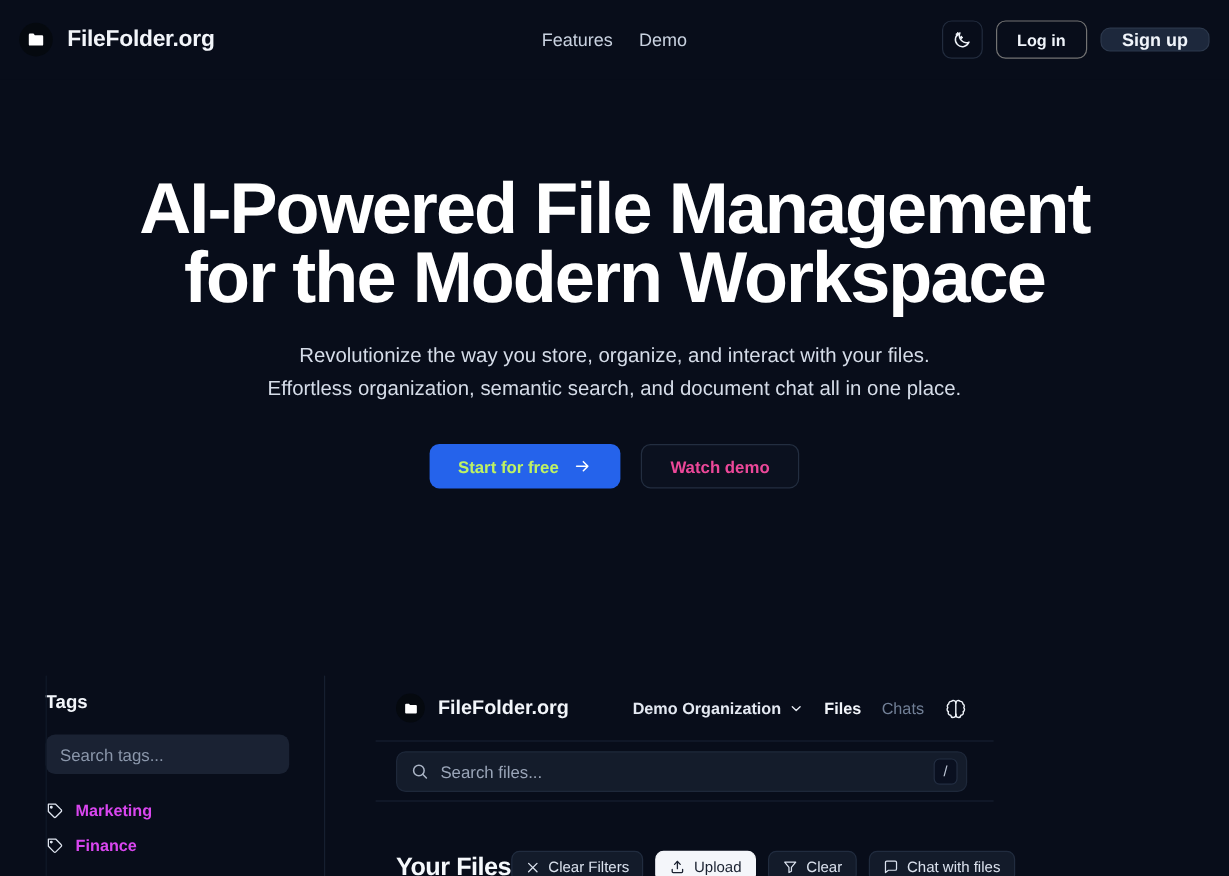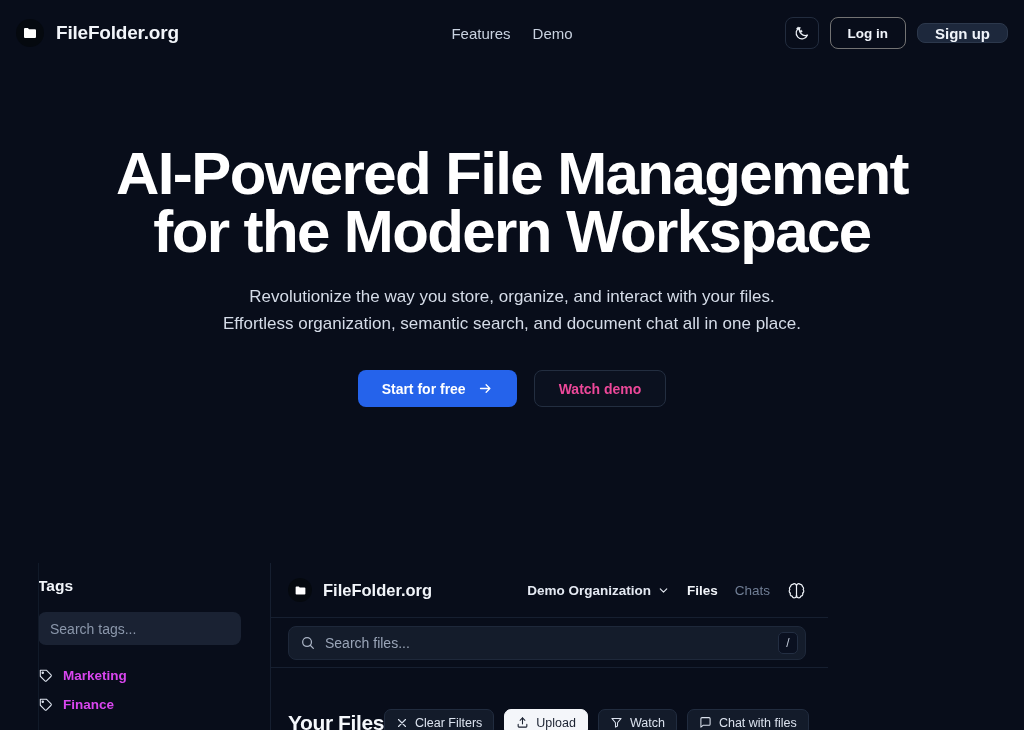--- a/index.html
+++ b/index.html
@@ -132,21 +132,21 @@
     display: flex;
     justify-content: center;
     gap: 17px;
   }
   .cta-primary {
     height: 37px;
     padding: 0 24px;
     border: none;
     border-radius: 8px;
     background: #2563eb;
-    color: #ffffff;
+    color: #bef264;
     font-size: 14px;
     font-weight: bold;
     font-family: inherit;
     display: flex; align-items: center; gap: 12px;
     cursor: pointer;
     white-space: nowrap;
   }
   .cta-secondary {
     height: 37px;
     padding: 0 24px;
@@ -163,20 +163,21 @@
   }
 
   
   .demo {
     position: absolute;
     left: 0;
     top: 563px;
     width: 828px;
     height: 167px;
     display: flex;
+    gap: 42px;
   }
 
   .demo-sidebar {
     width: 271px;
     flex: none;
     border-right: 1px solid #161f30;
     padding: 14px 16px 0 38px;
     position: relative;
   }
   .sb-edge {
@@ -521,21 +522,21 @@
           </span>
           <span>Upload</span>
         </button>
 
         <button class="act-btn">
           <span>
             <svg width="13" height="13" viewBox="0 0 24 24" fill="none" stroke="#dbe2ee" stroke-width="1.9" stroke-linecap="round" stroke-linejoin="round">
               <path d="M3.5 4.5h17l-6.6 8v6l-3.8 2v-8z"></path>
             </svg>
           </span>
-          <span>Watch</span>
+          <span>Clear</span>
         </button>
 
         <button class="act-btn">
           <span>
             <svg width="13" height="13" viewBox="0 0 24 24" fill="none" stroke="#dbe2ee" stroke-width="1.9" stroke-linecap="round" stroke-linejoin="round">
               <path d="M20.5 15a2 2 0 0 1-2 2H8l-4.5 3.5V5a2 2 0 0 1 2-2h13a2 2 0 0 1 2 2z"></path>
             </svg>
           </span>
           <span>Chat with files</span>
         </button>

